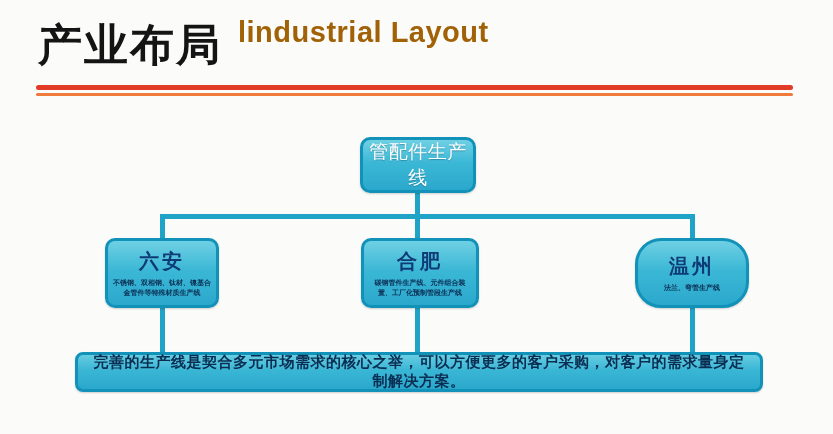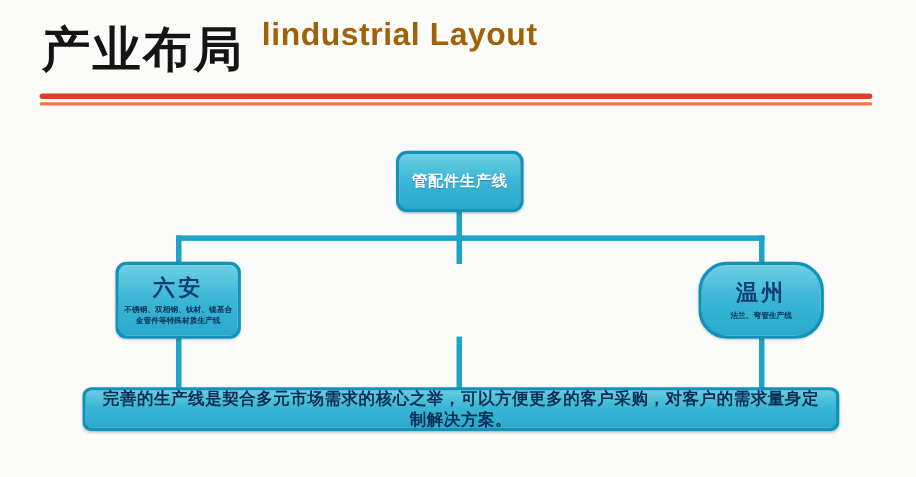--- a/index.html
+++ b/index.html
@@ -81,22 +81,22 @@
     text-align: center;
   }
   .root-node {
     left: 360px;
     top: 137px;
     width: 116px;
     height: 56px;
   }
   .root-label {
     color: #ffffff;
-    font-weight: 700;
-    font-size: 14px;
+    font-weight: 400;
+    font-size: 19px;
     text-shadow: 0 1px 1px rgba(0,60,80,0.35);
     letter-spacing: 0.5px;
   }
   .branch-node {
     top: 238px;
     height: 70px;
     padding: 4px 5px;
   }
   .branch-luan    { left: 105px; width: 114px; }
   .branch-hefei   { left: 361px; width: 118px; }
@@ -165,20 +165,24 @@
 
   <div class="node root-node">
     <span class="root-label">管配件生产线</span>
   </div>
 
   <div class="node branch-node branch-luan">
     <div class="branch-title">六安</div>
     <div class="branch-desc">不锈钢、双相钢、钛材、镍基合金管件等特殊材质生产线</div>
   </div>
 
+  <div class="node branch-node branch-hefei">
+    <div class="branch-title">合肥</div>
+    <div class="branch-desc">碳钢管件生产线、元件组合装置、工厂化预制管段生产线</div>
+  </div>
 
   <div class="node branch-node branch-wenzhou">
     <div class="branch-title">温州</div>
     <div class="branch-desc">法兰、弯管生产线</div>
   </div>
 
   <div class="footer-banner">
     <span class="footer-text">完善的生产线是契合多元市场需求的核心之举，可以方便更多的客户采购，对客户的需求量身定制解决方案。</span>
   </div>
 

